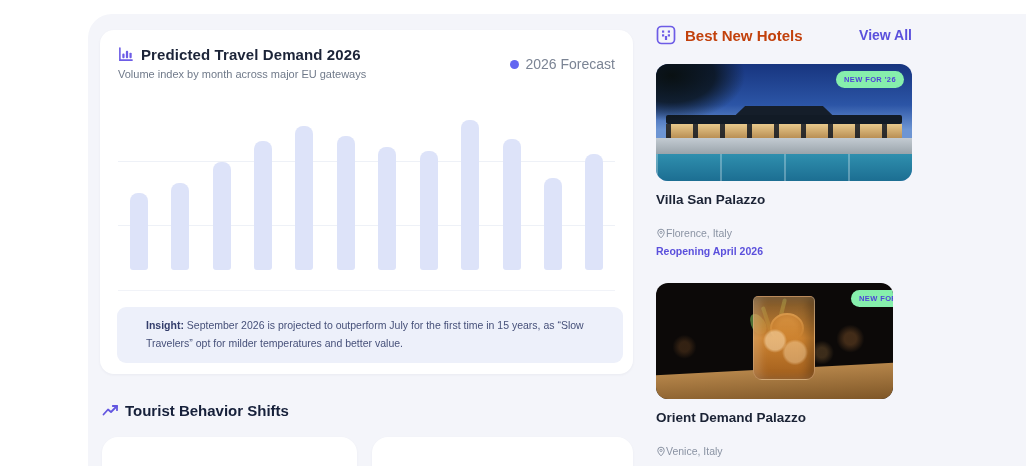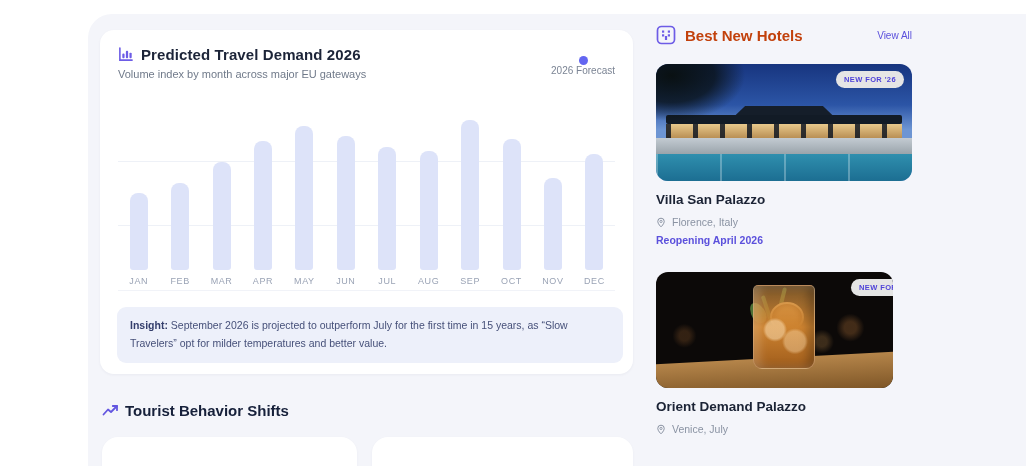--- a/index.html
+++ b/index.html
@@ -16,22 +16,22 @@
   .chart-card {
     position:absolute; left:100px; top:30px; width:533px; height:344px;
     background:#ffffff; border-radius:14px;
     box-shadow:0 1px 3px rgba(30,41,80,0.05);
   }
   .cc-header { position:absolute; left:18px; top:16px; right:18px; }
   .cc-title-row { display:flex; align-items:center; gap:8px; }
   .cc-title { font-size:15px; font-weight:700; color:#1c2438; letter-spacing:.1px; }
   .cc-subtitle { font-size:11px; color:#707a8a; margin-top:5px; }
   .cc-legend {
-    position:absolute; right:0; top:10px; display:flex; align-items:center; 
-    font-size:10px; color:#7b8494;flex-direction:column;
+    position:absolute; right:0; top:10px; display:flex; align-items:center; gap:7px;
+    font-size:14px; color:#7b8494;
   }
   .legend-dot { width:9px; height:9px; border-radius:50%; background:#6366f1; }
   .plot {
     position:absolute; left:18px; top:90px; width:497px; height:150px;
   }
   .gridline { position:absolute; left:0; right:0; height:1px; background:#eef1f7; }
   .gridline.g1 { top:41px; } .gridline.g2 { top:105px; }
   .bars { position:absolute; inset:0; display:flex; align-items:flex-end; }
   .bar-col { flex:1; display:flex; justify-content:center; align-items:flex-end; height:100%; }
   .bar {
@@ -40,53 +40,53 @@
   .x-labels {
     position:absolute; left:18px; top:246px; width:497px; display:flex;
   }
   .x-labels span {
     flex:1; text-align:center; font-size:9px; letter-spacing:.6px;
     color:#9aa3b5; font-weight:400;
   }
   .axis-rule { position:absolute; left:18px; top:260px; width:497px; height:1px; background:#f1f3f8; }
   .insight {
     position:absolute; left:17px; top:277px; width:506px;
-    background:#edf0fa; border-radius:9px; padding:10px 13px;
+    background:#edf0fa; border-radius:9px; padding:10px 29px;
     font-size:10.5px; line-height:1.7; color:#465079;
   }
   .insight b { color:#333d6b; font-weight:700; }
   
   .behavior-head {
     position:absolute; left:102px; top:402px; display:flex; align-items:center; gap:6px;
   }
   .behavior-title { font-size:15px; font-weight:700; color:#16203a; }
   .bcard {
     position:absolute; top:437px; height:60px; background:#ffffff; border-radius:16px;
     box-shadow:0 1px 3px rgba(30,41,80,0.04);
   }
   .bcard.one { left:102px; width:255px; }
   .bcard.two { left:372px; width:261px; }
   
   .hotels { position:absolute; left:656px; top:24px; width:256px; }
   .hotels-header { display:flex; align-items:center; height:22px; }
   .hotels-title { font-size:15px; font-weight:700; color:#c2410c; margin-left:9px; }
-  .view-all { margin-left:auto; font-size:10px; color:#5b50dc; font-weight:400; cursor:pointer; }
+  .view-all { margin-left:auto; font-size:14px; color:#5b50dc; font-weight:700; cursor:pointer; }
   .hotel-img {
     position:relative; border-radius:12px; overflow:hidden; margin-top:18px;
   }
   .hotel-img.img1 { width:256px; height:117px; }
   .hotel-img.img2 { width:237px; height:116px; margin-top:26px; }
   .badge {
-    position:absolute; top:7px; right:8px; background:#e5e5e5; color:#4f43d8;
+    position:absolute; top:7px; right:8px; background:#86efac; color:#4f43d8;
     font-size:7.5px; font-weight:700; letter-spacing:.4px;
     padding:4px 8px; border-radius:9px; white-space:nowrap;
   }
   .img2 .badge { right:-26px; }
   .hotel-name { font-size:13.5px; font-weight:700; color:#1b2335; margin-top:11px; }
-  .hotel-loc { display:flex; align-items:center; gap:6px; margin-top:9px;
+  .hotel-loc { display:flex; align-items:center; gap:0; margin-top:20px;
                font-size:10.5px; color:#8a93a3; }
   .hotel-status { margin-top:6px; font-size:10.5px; font-weight:600; color:#5b50dc; cursor:pointer; }
   
   .art { position:absolute; }
   .resort-sky { inset:0; background:linear-gradient(180deg,#17357f,#2c55a6 35%,#6d95d3 56%); }
   .resort-tree { left:-10%; top:-12%; width:46%; height:62%;
     background:radial-gradient(ellipse at 35% 35%, rgba(8,14,12,.95) 0%, rgba(8,14,12,.75) 40%, transparent 68%); }
   .resort-gable { left:30%; top:36%; width:40%; height:10%; background:#151e2a;
     clip-path:polygon(0 100%,12% 0,88% 0,100% 100%); }
   .resort-roof { left:4%; top:44%; width:92%; height:7%; background:#121b26; border-radius:2px; }
@@ -189,34 +189,20 @@
           <div class="bar" style="height: 131px;"></div>
         </div>
         <div class="bar-col">
           <div class="bar" style="height: 92px;"></div>
         </div>
         <div class="bar-col">
           <div class="bar" style="height: 116px;"></div>
         </div>
       </div>
   </div>
-  <div class="x-labels">
-      <span>JAN</span>
-      <span>FEB</span>
-      <span>MAR</span>
-      <span>APR</span>
-      <span>MAY</span>
-      <span>JUN</span>
-      <span>JUL</span>
-      <span>AUG</span>
-      <span>SEP</span>
-      <span>OCT</span>
-      <span>NOV</span>
-      <span>DEC</span>
-    </div>
   <div class="axis-rule"></div>
 
   <div class="insight">
     <b>Insight:</b><span> September 2026 is projected to outperform July for the first time in 15 years, as “Slow Travelers” opt for milder temperatures and better value.</span>
   </div>
 </section>
 
 <div class="behavior-head">
   <span style="display:inline-flex;">
     <svg width="17" height="15" viewBox="0 0 17 15" fill="none">
@@ -281,15 +267,15 @@
     <span class="badge">NEW FOR '26</span>
   </div>
   <div class="hotel-name">Orient Demand Palazzo</div>
   <div class="hotel-loc">
     <span style="display:inline-flex;">
       <svg width="10" height="11" viewBox="0 0 16 17" fill="none">
         <path d="M8 15.5S2.8 10.6 2.8 6.8a5.2 5.2 0 1110.4 0C13.2 10.6 8 15.5 8 15.5z" stroke="#8a93a3" stroke-width="1.6"></path>
         <circle cx="8" cy="6.8" r="1.8" stroke="#8a93a3" stroke-width="1.4"></circle>
       </svg>
     </span>
-    <span>Venice, July</span>
+    <span>Venice, Italy</span>
   </div>
 </aside>
 
 </body></html>

